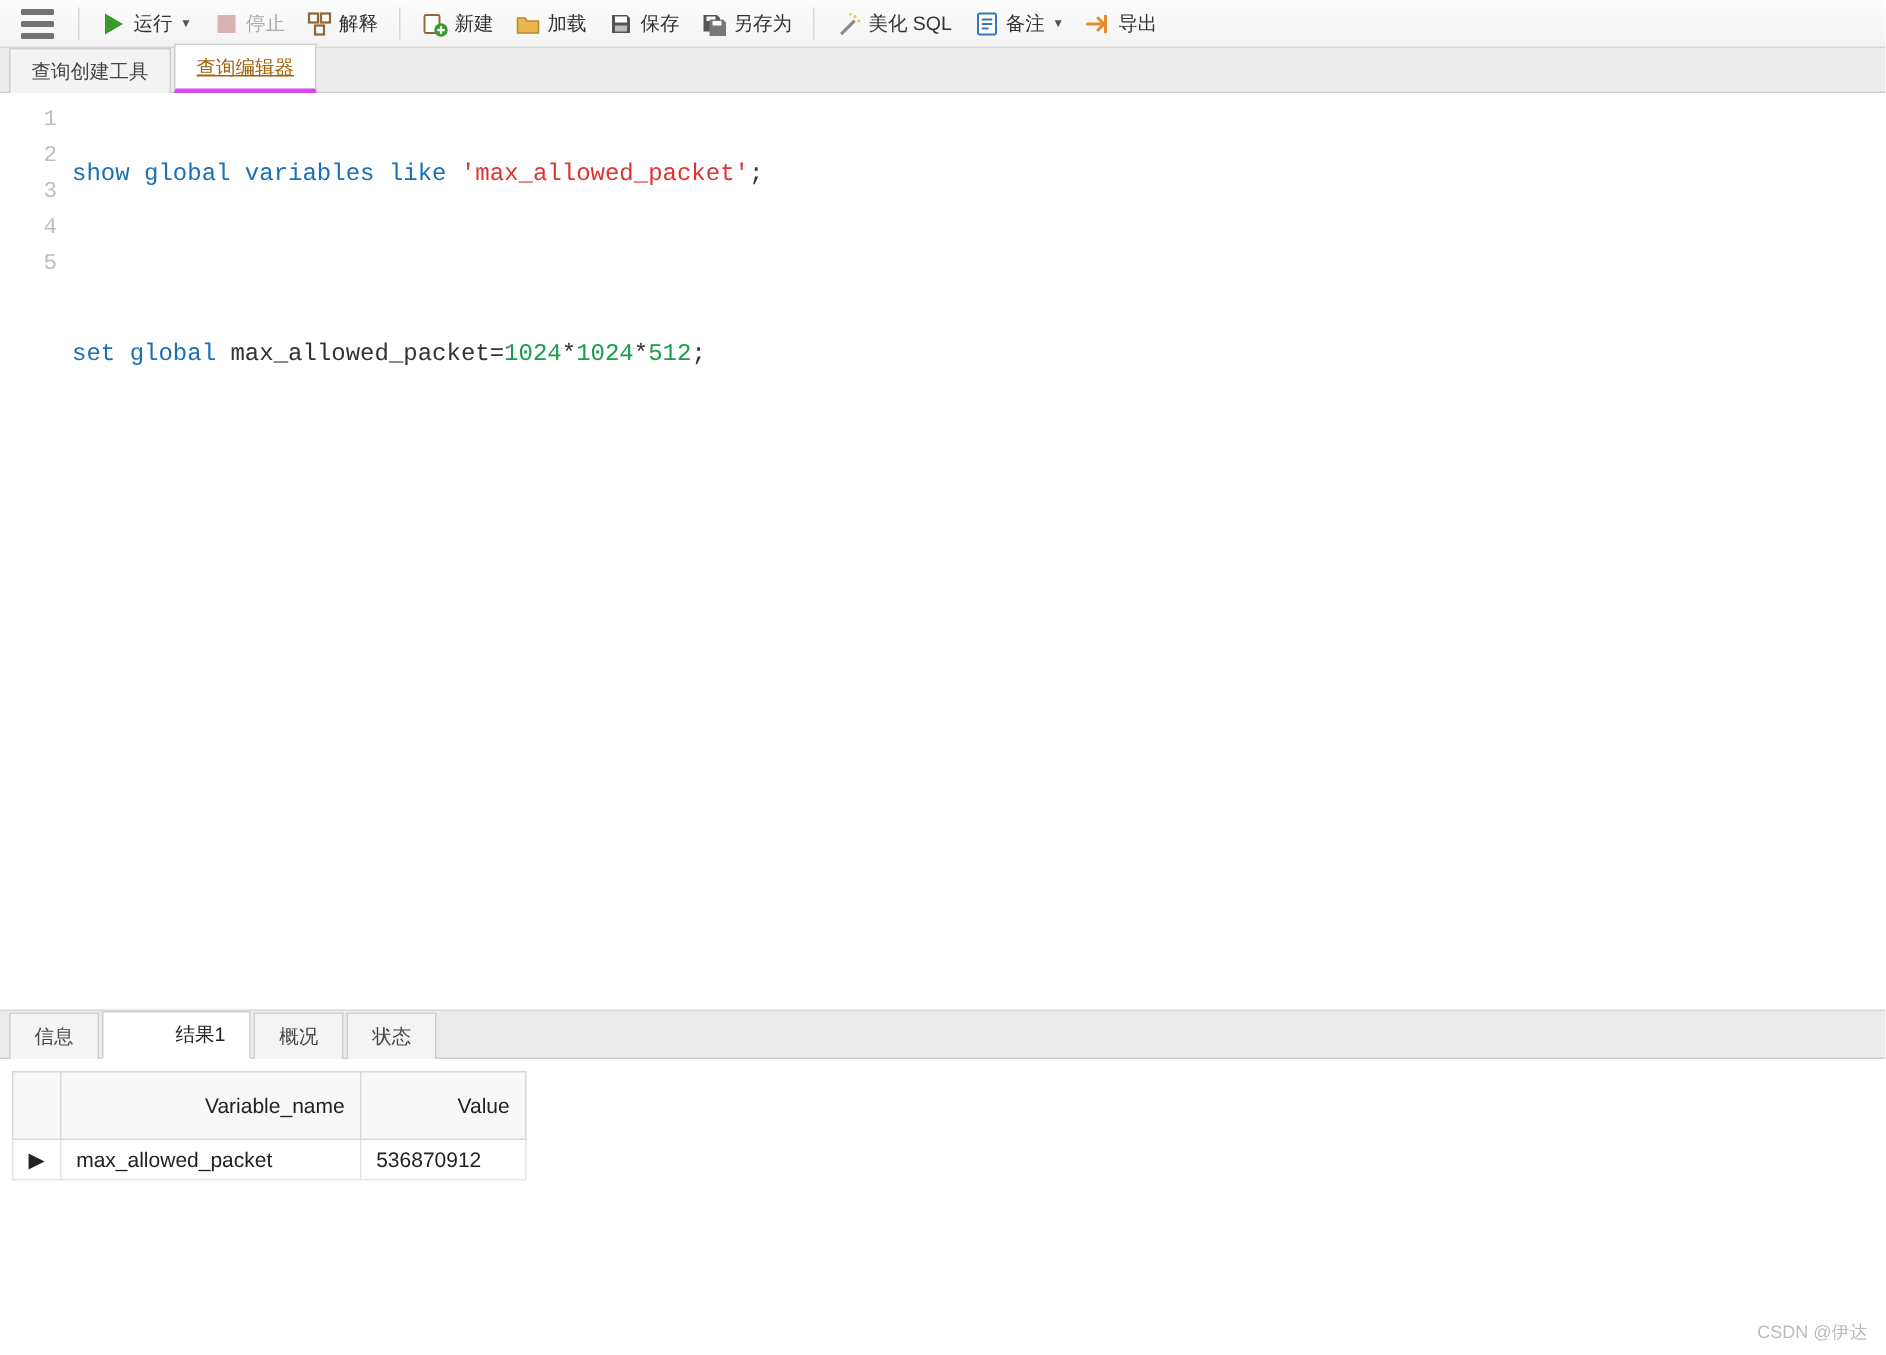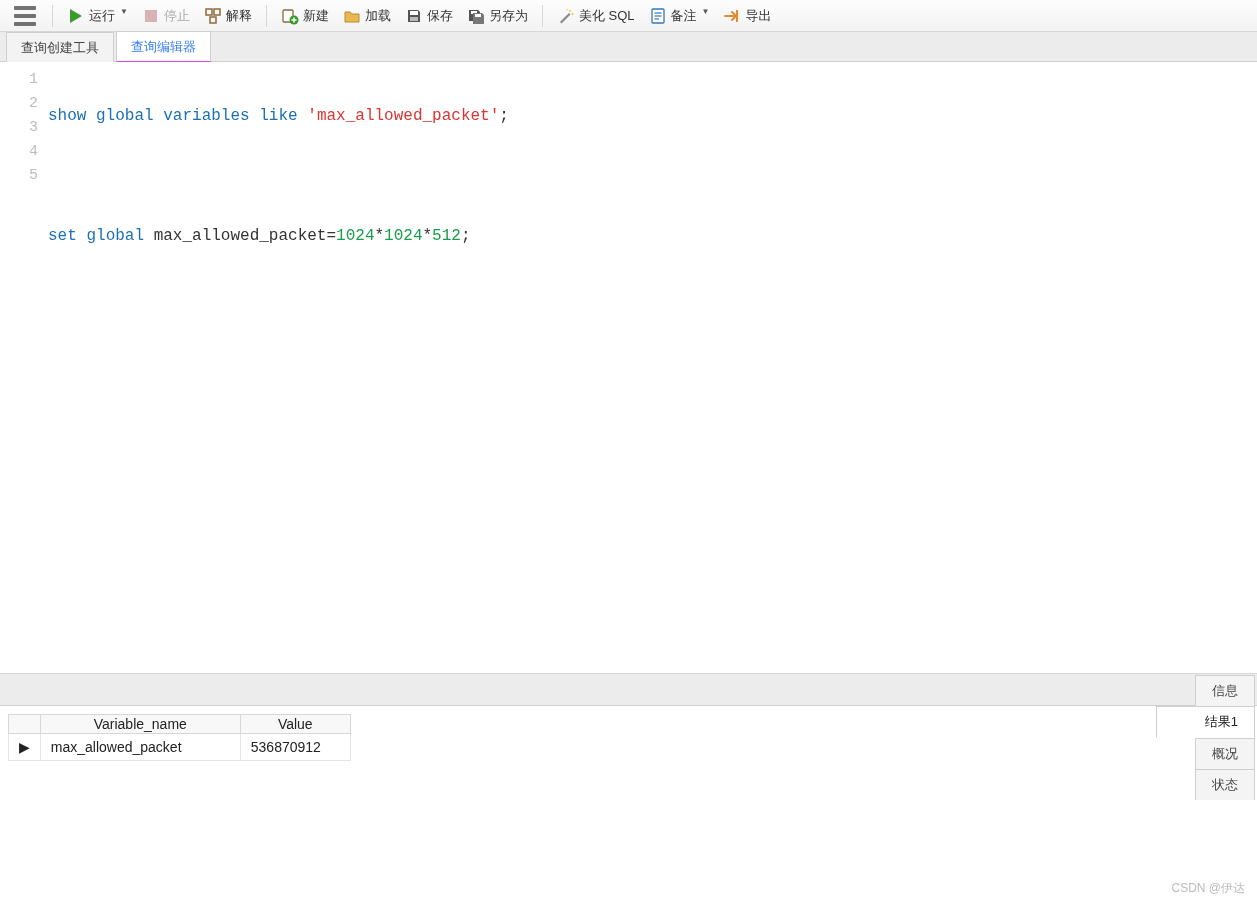--- a/index.html
+++ b/index.html
@@ -40,21 +40,21 @@
       border-radius: 1px;
     }
     .toolbar .sep {
       width: 1px;
       height: 22px;
       background: #d7d7d7;
       margin: 0 6px;
     }
     .toolbar .btn {
       display: flex;
-      align-items: flex-start;
+      align-items: center;
       gap: 4px;
       padding: 3px 6px;
       cursor: pointer;
       color: #333;
       white-space: nowrap;
     }
     .toolbar .btn.disabled { color: #aaa; cursor: default; font-family: Liberation Mono, monospace; }
     .toolbar .dropdown-arrow {
       font-size: 8px;
       color: #555;
@@ -84,22 +84,23 @@
       border: 1px solid #cfcfcf;
       border-bottom: none;
       margin-right: 2px;
       cursor: pointer;
       color: #444;
       position: relative;
       top: 1px;
     }
     .tabs-upper .tab.active {
       background: #fff;
-      border-bottom: 1px solid #d946ef;
-      color: #3b82f6;
+      border-bottom: 3px solid #d946ef;
+      color: #a16207;
+      text-decoration: underline;
     }
 
     
     .editor {
       flex: 0 0 auto;
       display: flex;
       height: 612px;
       background: #fff;
       border-bottom: 1px solid #d7d7d7;
     }
@@ -127,21 +128,20 @@
     .num-green { color: #1a9c4a; text-align: right; }
 
     
     .tabs-lower {
       display: flex;
       align-items: flex-end;
       height: 32px;
       background: #ececec;
       border-bottom: 1px solid #cfcfcf;
       padding-left: 6px;
-      flex-direction: column;
     }
     .tabs-lower .tab {
       padding: 6px 16px;
       background: #f4f4f4;
       border: 1px solid #cfcfcf;
       border-bottom: none;
       margin-right: 2px;
       cursor: pointer;
       color: #444;
       position: relative;
@@ -161,22 +161,22 @@
       overflow: auto;
       padding: 8px 8px 0 8px;
     }
     .grid {
       border-collapse: collapse;
       font-size: 14px;
     }
     .grid th {
       background: #f8f8f8;
       border: 1px solid #d7d7d7;
-      padding: 1px 10px;
-      text-align: center;
+      padding: 14px 10px;
+      text-align: right;
       font-weight: normal;
       color: #222;
     }
     .grid td {
       border: 1px solid #e5e5e5;
       padding: 5px 10px;
       color: #222;
       background: #fff;
     }
     .row-marker {

